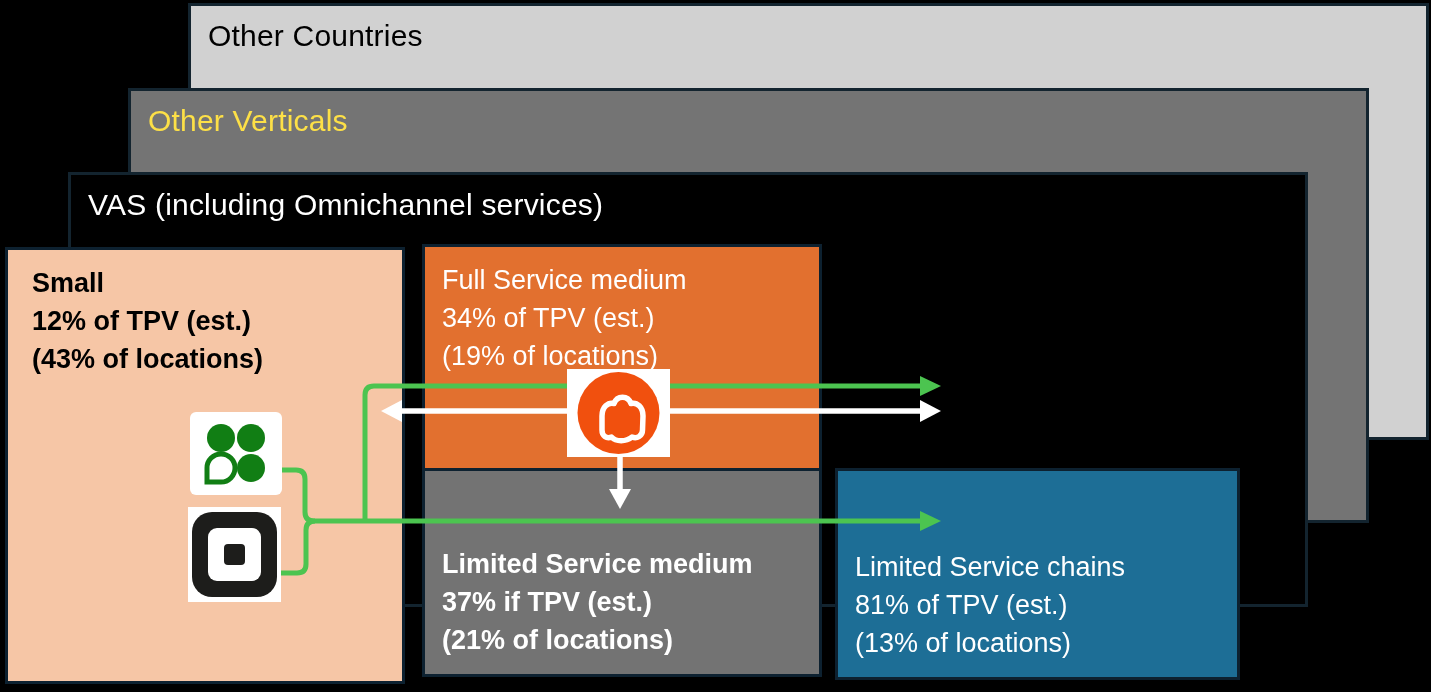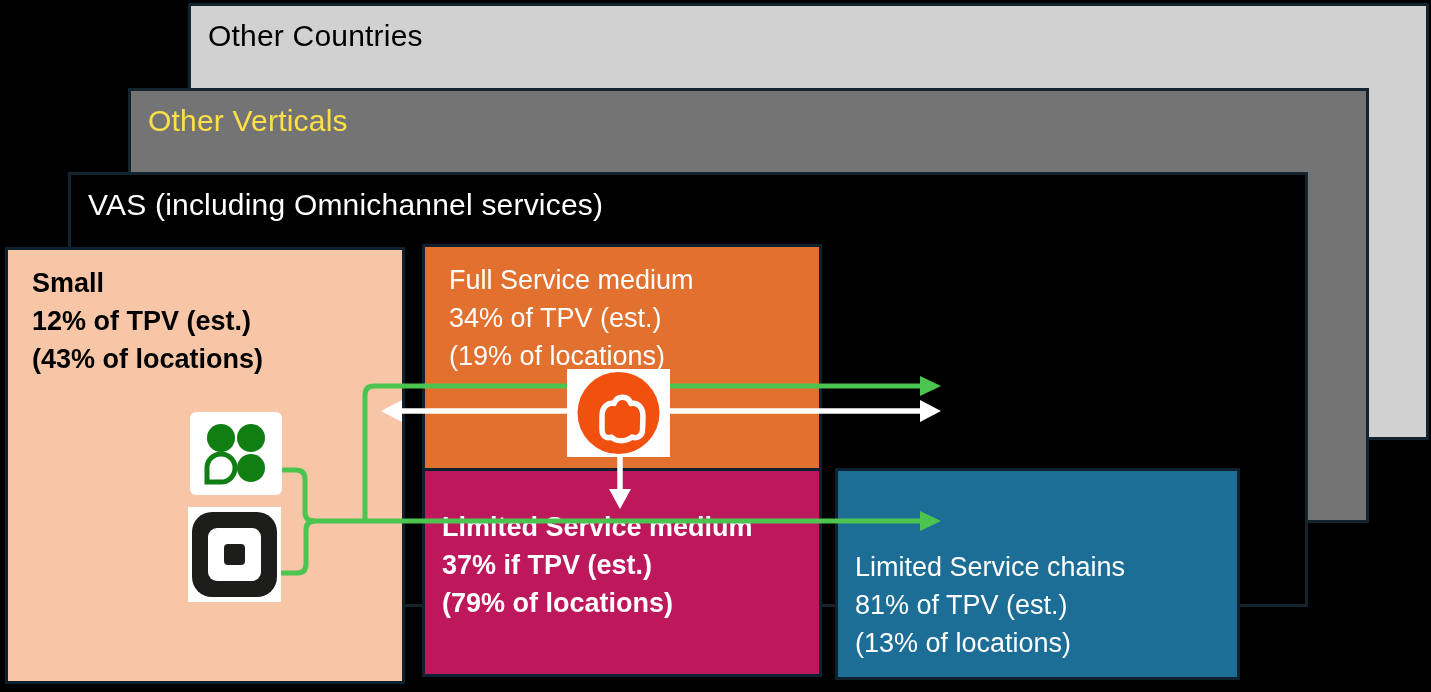--- a/index.html
+++ b/index.html
@@ -33,23 +33,23 @@
     border:3px solid #0d2130;
     box-sizing:border-box;
     font-size:27px;
     line-height:38px;
   }
   .seg .txt{padding:14px 0 0 17px;}
   .seg.bottom-text{display:flex;align-items:flex-end;}
   .seg.bottom-text .txt{padding:0 0 15px 17px;}
 
   #seg-small{left:5px;top:247px;width:400px;height:437px;background:#f6c6a6;color:#000;font-weight:bold;padding-left:7px;}
-  #seg-fs-medium{left:422px;top:244px;width:400px;height:272px;background:#e2702f;color:#fff;padding-left:7px;}
+  #seg-fs-medium{left:422px;top:244px;width:400px;height:272px;background:#e2702f;color:#fff;}
   #seg-fs-chains{left:835px;top:244px;width:405px;height:214px;background:#17a0d6;color:#fff;}
-  #seg-ls-medium{left:422px;top:468px;width:400px;height:209px;background:#be185d;color:#fff;font-weight:bold;align-items:center;}
+  #seg-ls-medium{left:422px;top:468px;width:400px;height:209px;background:#737373;color:#fff;font-weight:bold;}
   #seg-ls-chains{left:835px;top:468px;width:405px;height:212px;background:#1d6e96;color:#fff;}
 
   #arrow-overlay{position:absolute;left:0;top:0;width:1431px;height:692px;pointer-events:none;}
 
   .icon-tile{position:absolute;background:#fff;}
   #icon-clover{left:190px;top:412px;width:92px;height:83px;border-radius:6px;}
   #icon-square{left:188px;top:507px;width:93px;height:95px;}
   #icon-toast{left:567px;top:369px;width:103px;height:88px;}
   .icon-tile svg{display:block;width:100%;height:100%;}
 </style>
@@ -82,21 +82,21 @@
       <div>34% of TPV (est.)</div>
       <div>(19% of locations)</div>
     </div>
   </div>
 
 
   <div class="seg bottom-text" id="seg-ls-medium">
     <div class="txt">
       <div>Limited Service medium</div>
       <div>37% if TPV (est.)</div>
-      <div>(79% of locations)</div>
+      <div>(21% of locations)</div>
     </div>
   </div>
 
   <div class="seg bottom-text" id="seg-ls-chains">
     <div class="txt">
       <div>Limited Service chains</div>
       <div>81% of TPV (est.)</div>
       <div>(13% of locations)</div>
     </div>
   </div>

